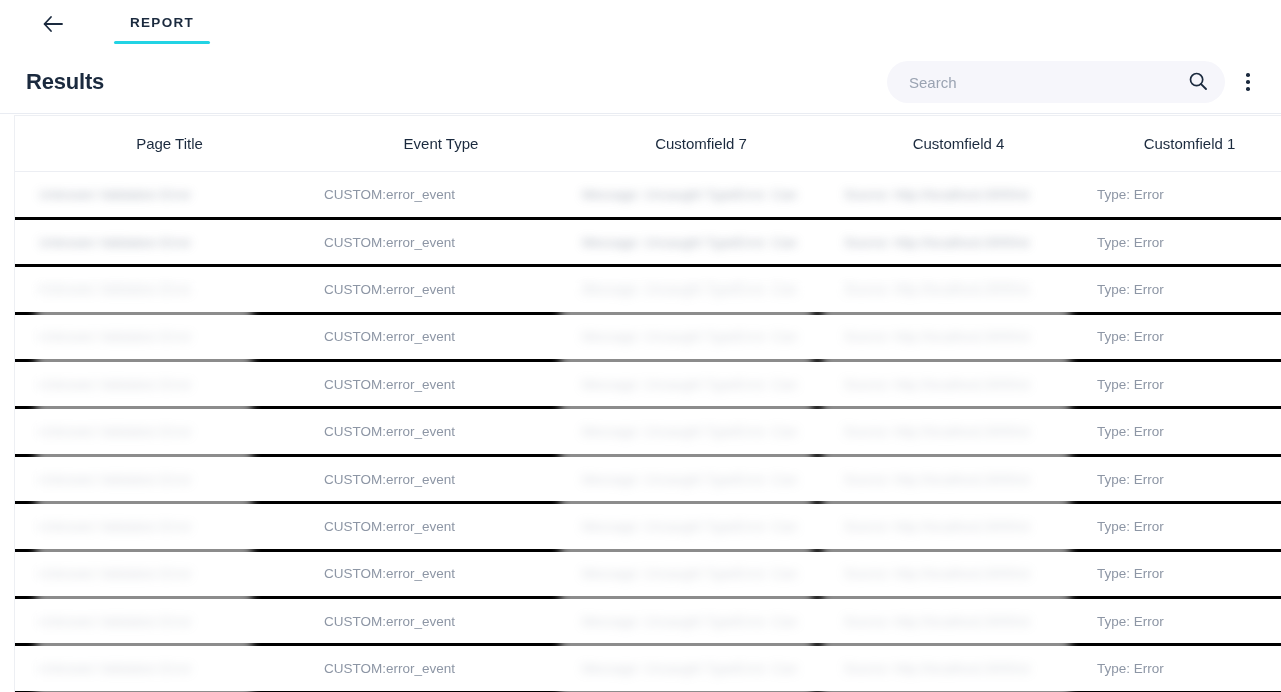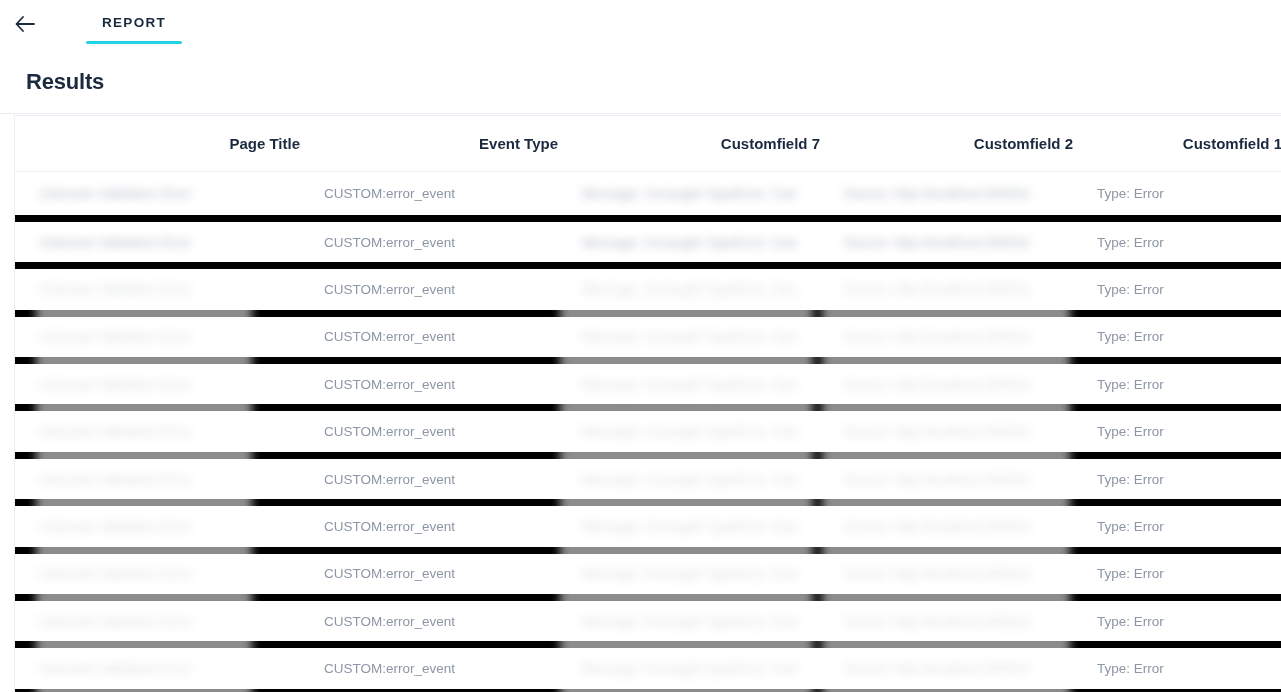--- a/index.html
+++ b/index.html
@@ -13,21 +13,21 @@
     font-family: "Liberation Sans", sans-serif;
     -webkit-font-smoothing: antialiased;
   }
 
   
   .topbar {
     position: relative;
     height: 51px;
     display: flex;
     align-items: flex-start;
-    padding-left: 8px;
+    padding-left: 36px;
   }
 
   .back-btn {
     width: 34px;
     height: 34px;
     margin-top: 7px;
     display: flex;
     align-items: center;
     justify-content: center;
     background: none;
@@ -162,37 +162,37 @@
     height: 578px;
     background: #ffffff;
     border-left: 1px solid #edeff3;
     border-top: 1px solid #edeff3;
     overflow: hidden;
   }
 
   .table { width: 1267px; border-collapse: collapse; table-layout: fixed; }
 
   .table th {
-    text-align: right;
+    text-align: center;
     font-size: 15px;
-    font-weight: 700;
+    font-weight: 400;
     color: #1b2a3e;
     height: 55px;
     padding: 0 0 0 24px;
     border-bottom: 1px solid #eceef3;
     vertical-align: middle;
     white-space: nowrap;
   }
 
   .table td {
     font-size: 13.5px;
     color: #8d96a5;
     height: 47.4px;
     padding: 0 0 0 24px;
-    border-bottom: 7px solid #000000;
+    border-bottom: 3px solid #000000;
     vertical-align: middle;
     white-space: nowrap;
     overflow: hidden;
   }
 
   
   .col-1 { width: 285px; }
   .col-2 { width: 258px; }
   .col-3 { width: 262px; }
   .col-4 { width: 253px; }
@@ -240,39 +240,60 @@
     <button class="tab">
       <span>REPORT</span>
       <span class="tab-underline"></span>
     </button>
   </div>
 </div>
 
 <div class="toolbar">
   <h1 class="page-title">Results</h1>
 
+  <div class="toolbar-right">
+    <div class="search-wrap">
+      <input class="search-input" type="text" placeholder="Search" style="">
+      <button class="search-icon-btn">
+        <span>
+          <svg width="20" height="20" viewBox="0 0 20 20" fill="none">
+            <circle cx="8.6" cy="8.6" r="6.1" stroke="#1b2a3e" stroke-width="1.7"></circle>
+            <path d="M13.1 13.1 L18 18" stroke="#1b2a3e" stroke-width="1.9" stroke-linecap="round"></path>
+          </svg>
+        </span>
+      </button>
+    </div>
+
+    <button class="kebab-btn">
+      <span style="display:flex;flex-direction:column;gap:3.5px;align-items:center;">
+        <span class="dot"></span>
+          <span class="dot"></span>
+          <span class="dot"></span>
+      </span>
+    </button>
+  </div>
 </div>
 
 <div class="header-divider"></div>
 
 <div class="card">
   <table class="table">
     <colgroup>
       <col class="col-1">
         <col class="col-2">
         <col class="col-3">
         <col class="col-4">
         <col class="col-5">
     </colgroup>
     <thead>
       <tr>
         <th>Page Title</th>
         <th>Event Type</th>
         <th>Customfield 7</th>
-        <th>Customfield 2</th>
+        <th>Customfield 4</th>
         <th>Customfield 1</th>
       </tr>
     </thead>
     <tbody id="table-body">
         <tr>
           <td><span class="redacted">Unknown Validation Error</span></td>
           <td><span class="cell-text">CUSTOM:error_event</span></td>
           <td><span class="redacted">Message: Uncaught TypeError: Can</span></td>
           <td><span class="redacted">Source: http://localhost:3000/st</span></td>
           <td><span class="cell-text">Type: Error</span></td>

